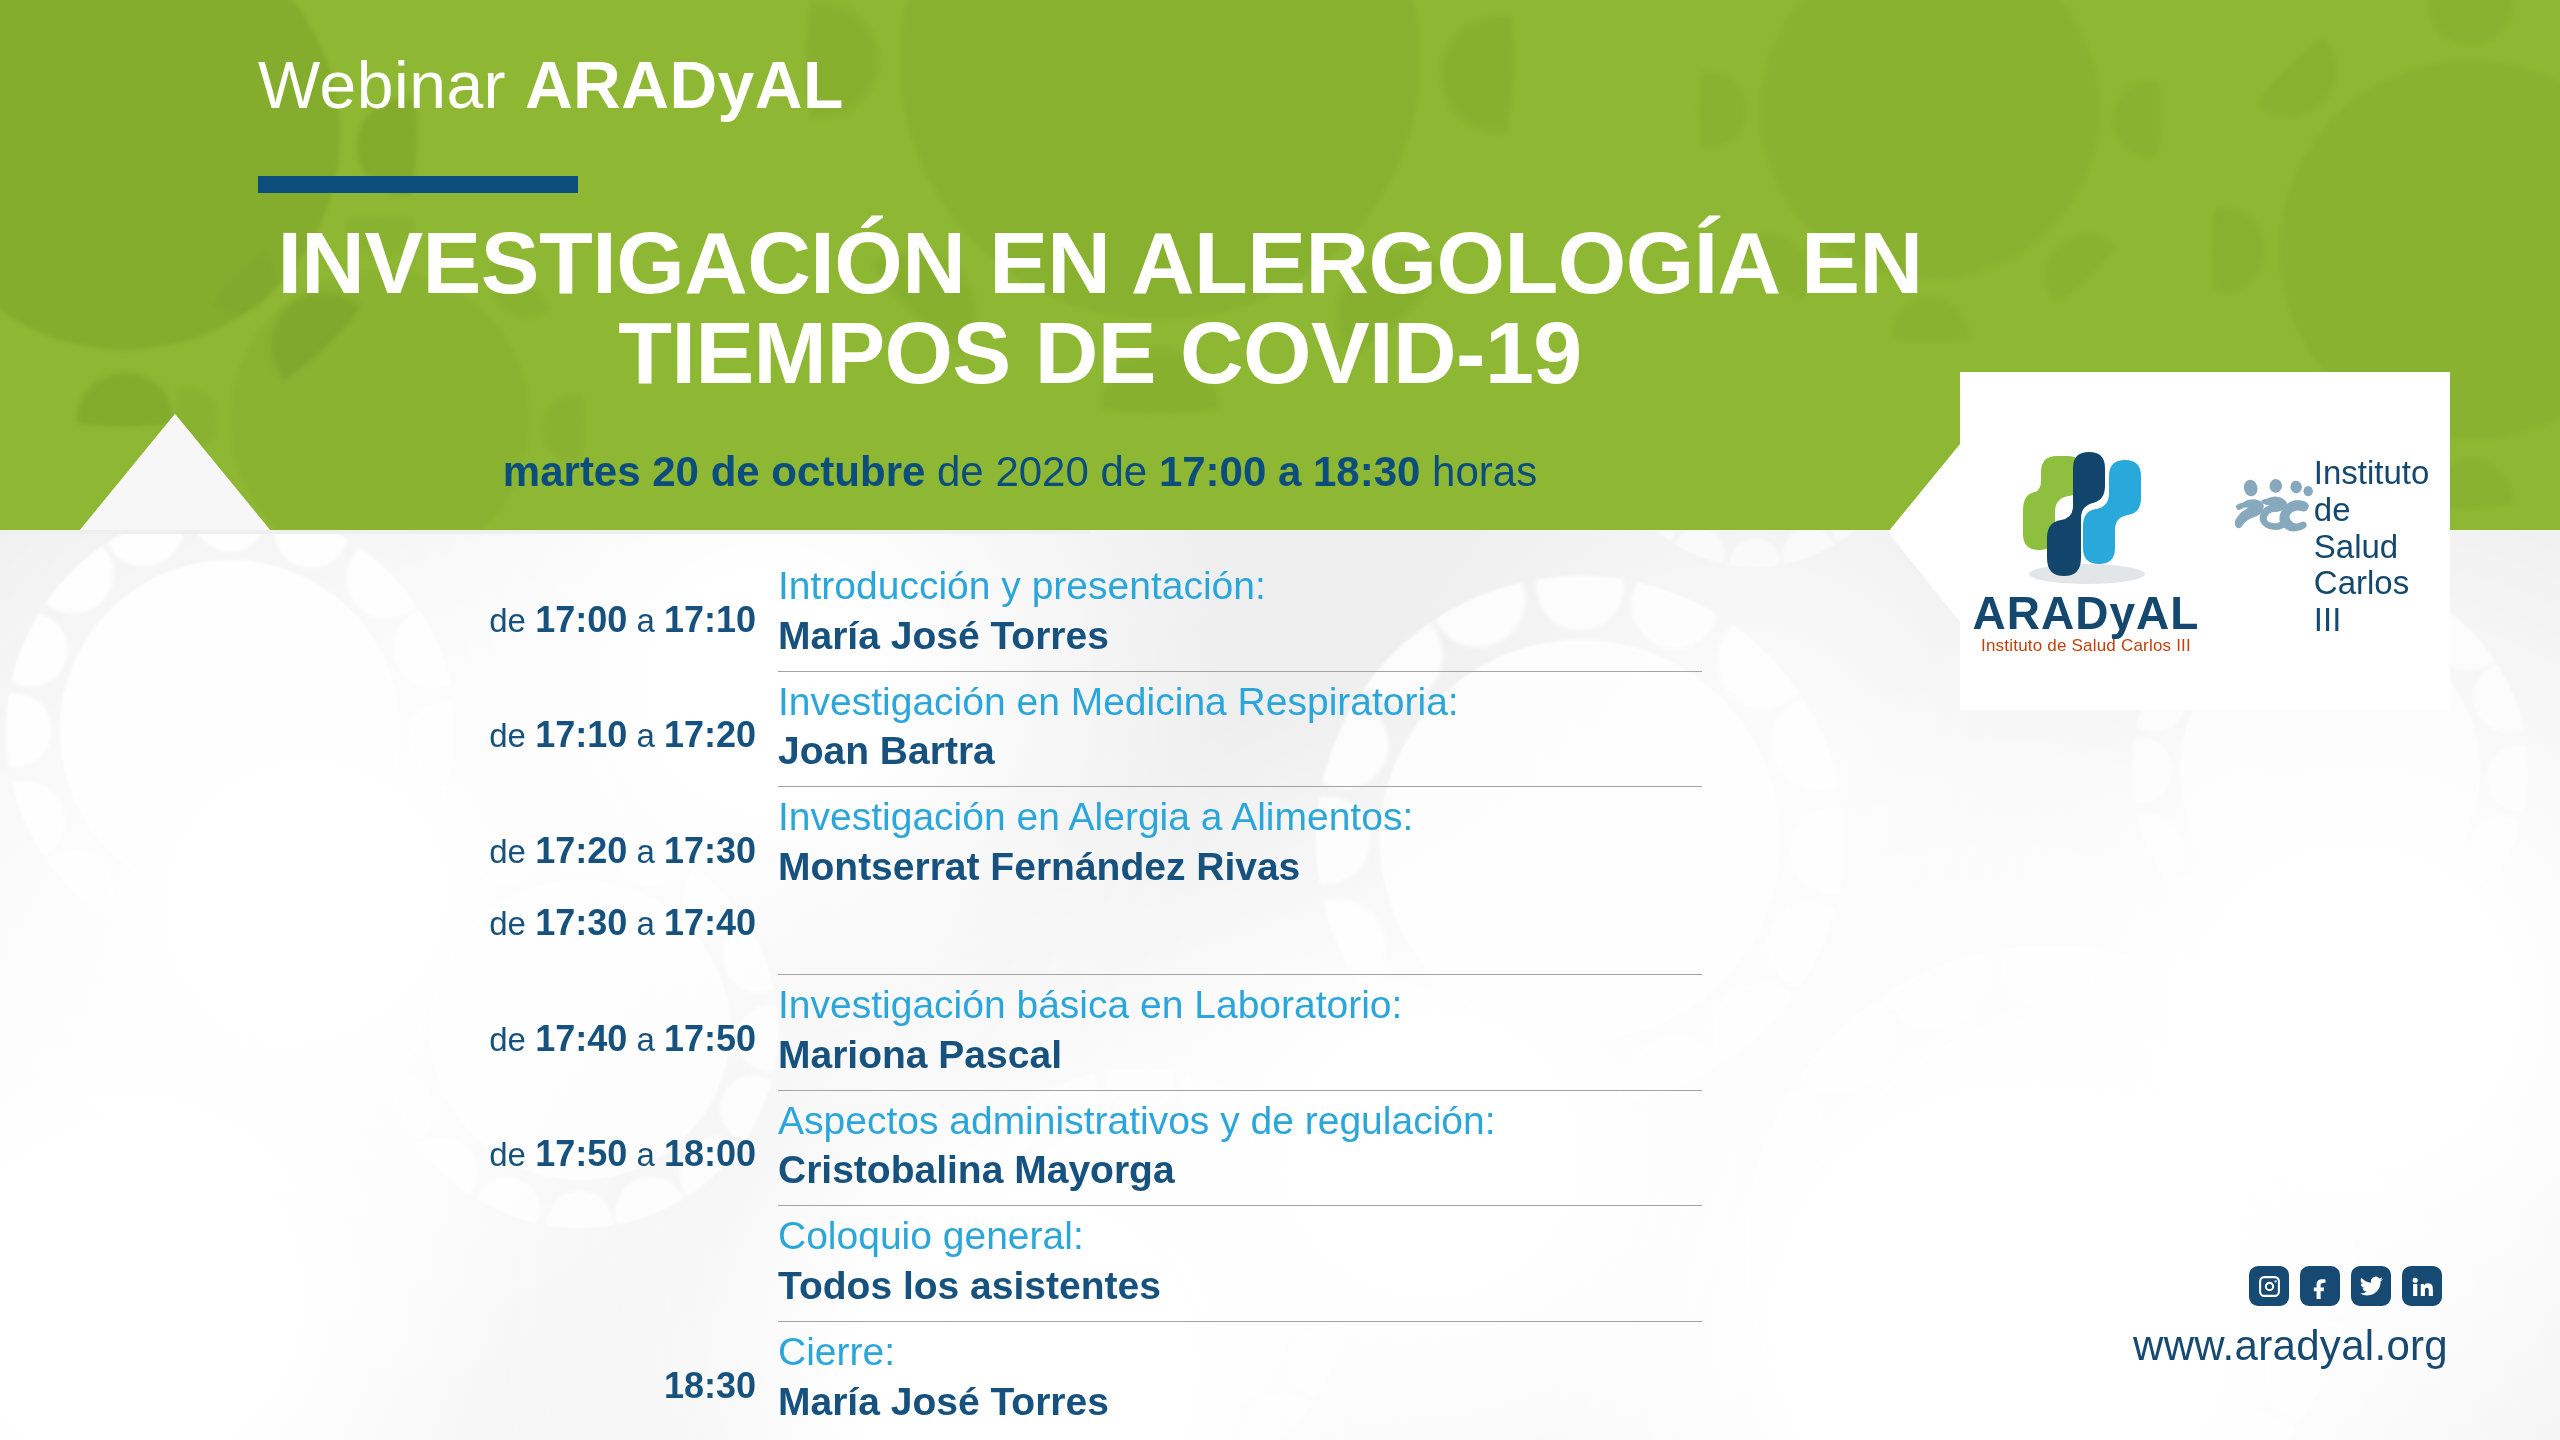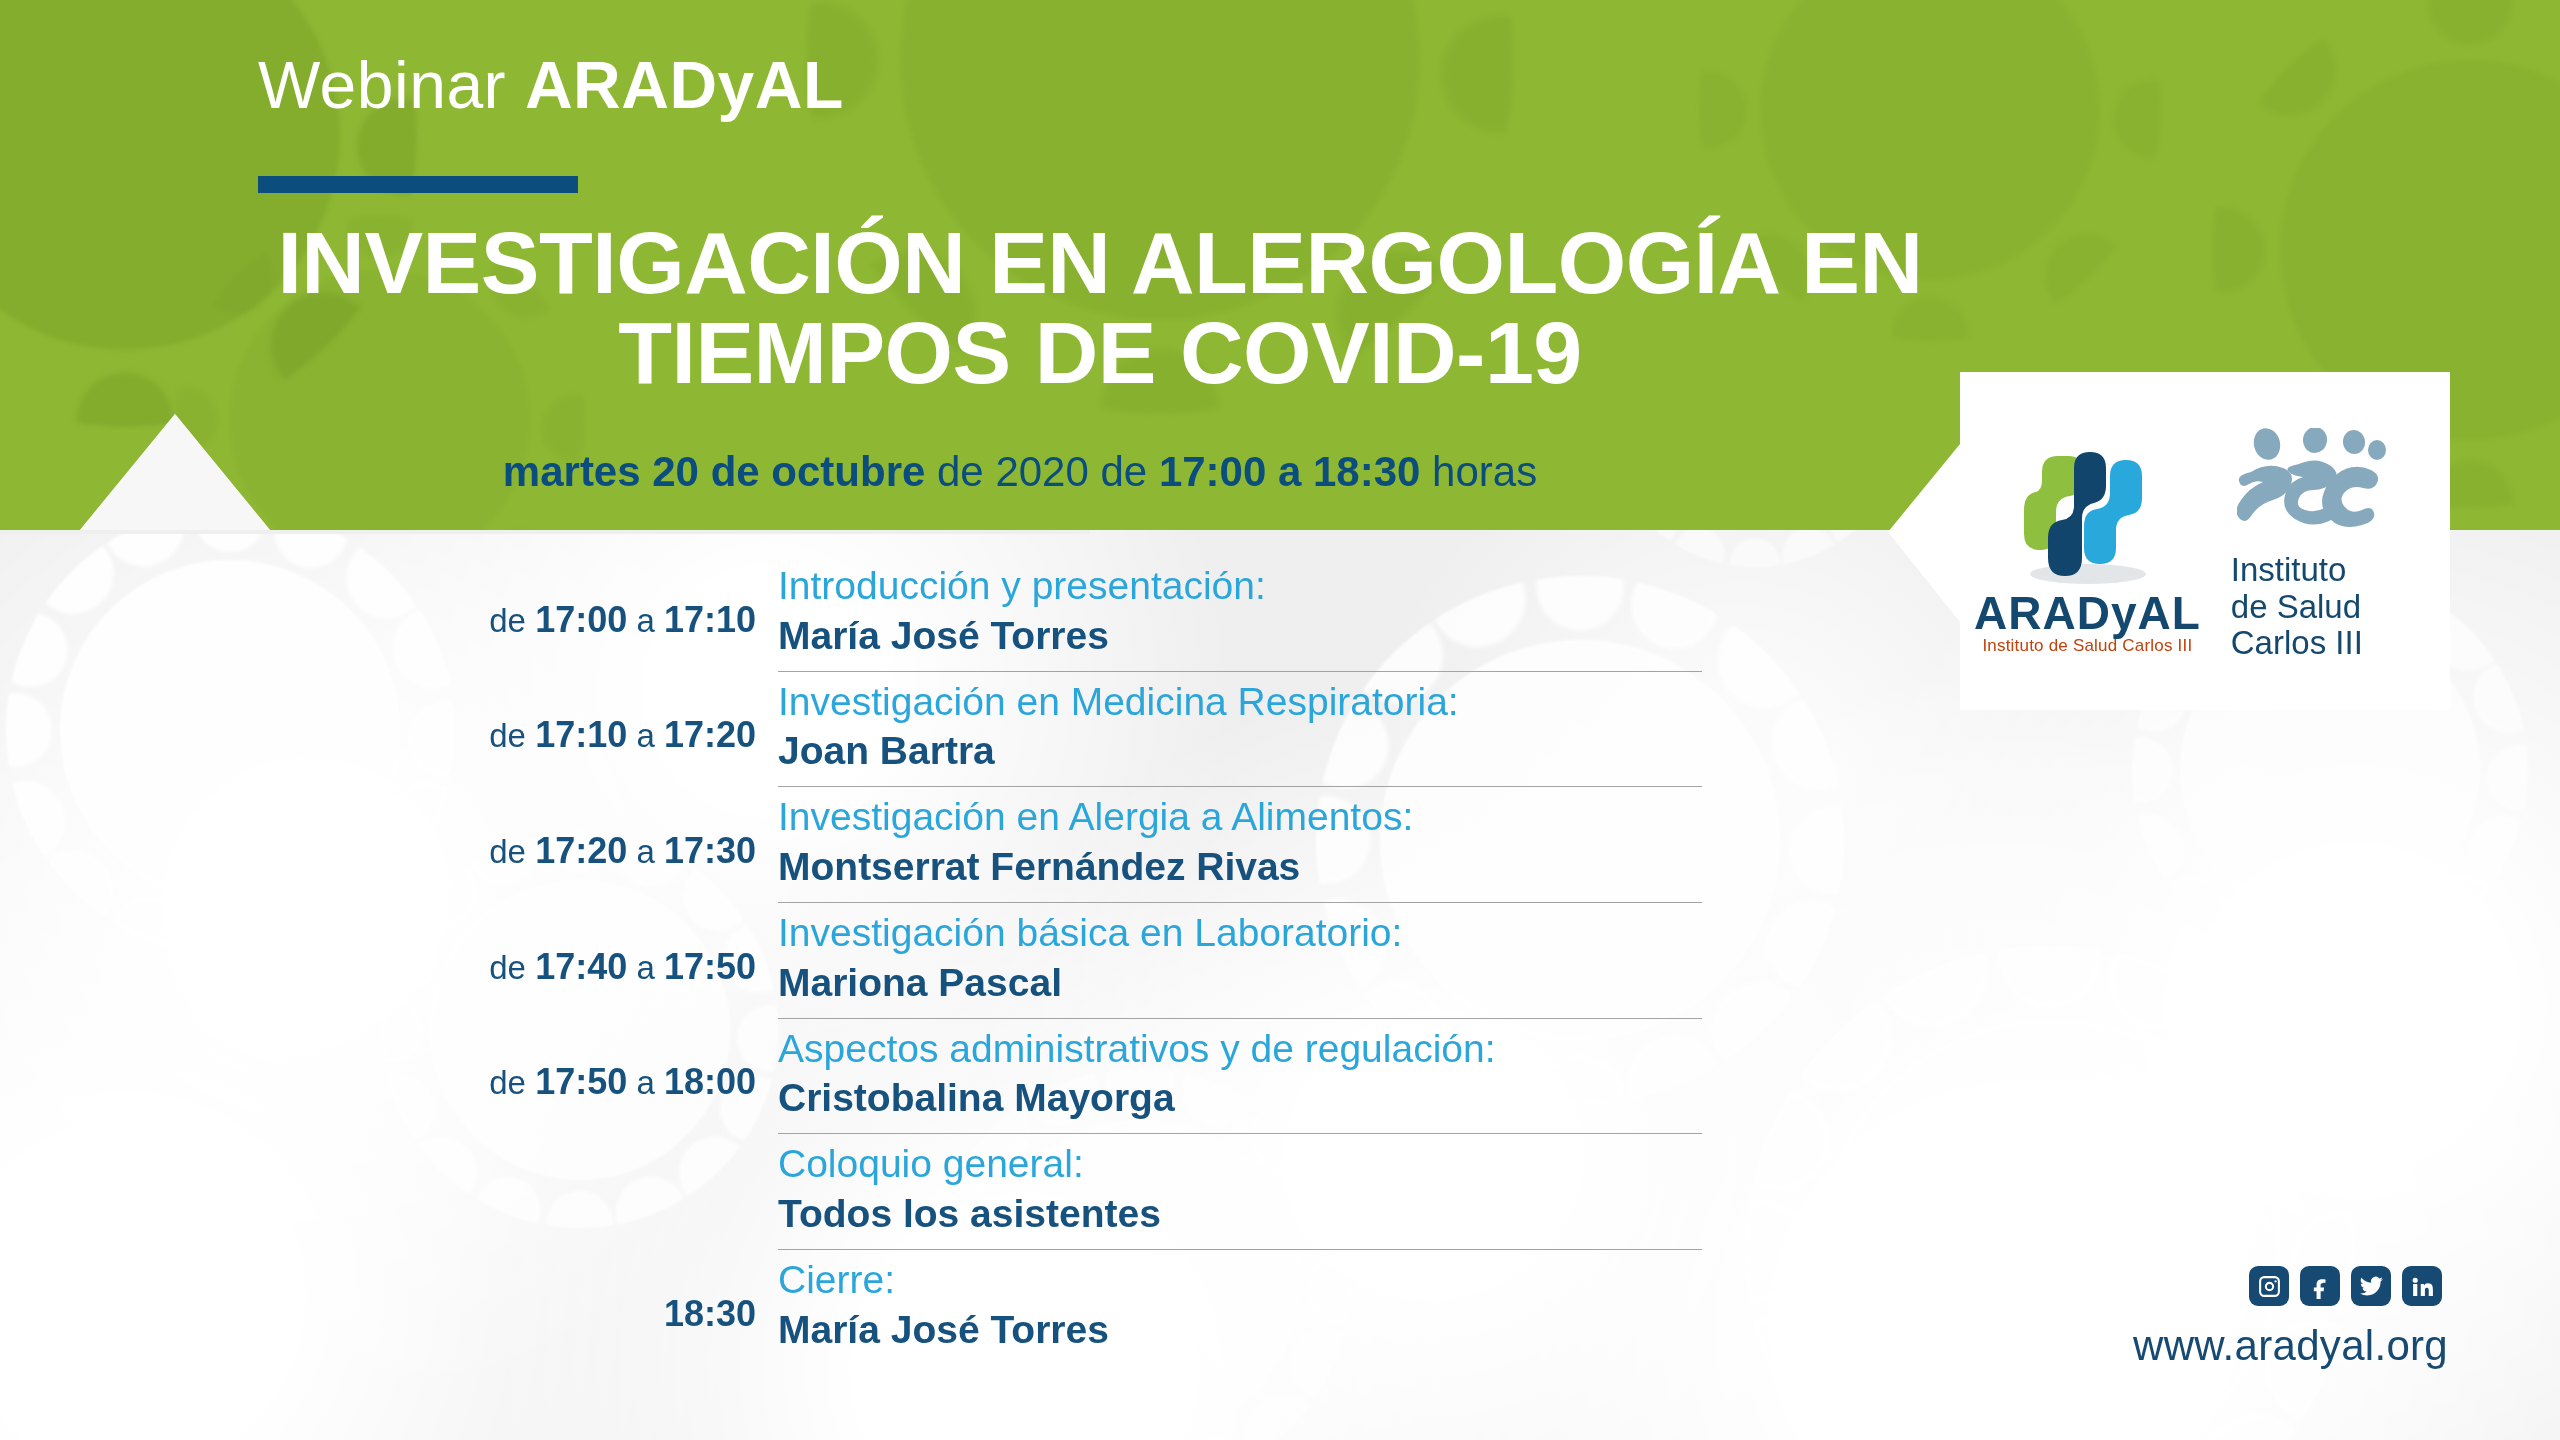--- a/index.html
+++ b/index.html
@@ -155,21 +155,21 @@
   .aradyal-mark{ width:150px; height:160px; }
   .aradyal-word{
     font-size:46px; font-weight:bold; color:#14486e;
     letter-spacing:1px; line-height:1; margin-top:-4px;
     position:relative;
   }
   .aradyal-sub{
     font-size:17px; color:#c2410c; letter-spacing:.2px;
   }
   
-  .isciii{ width:200px; display:flex; flex-direction:column; align-items:flex-start;}
+  .isciii{ width:200px; display:flex; flex-direction:row; align-items:flex-start;}
   .isciii-mark{ width:150px; height:120px; margin-left:6px;}
   .isciii-word{
     font-size:33px; color:#14486e; line-height:1.12; margin-top:4px;
   }
 
   
   .schedule{
     position:absolute; left:0; top:556px;
     width:1760px;
     z-index:5;
@@ -320,20 +320,21 @@
         </div>
       </div>
       <div class="row">
         <div class="time"><span class="n">de </span><span class="b">17:20</span><span class="n"> a </span><span class="b">17:30</span></div>
         <div class="content">
           <div class="topic">Investigación en Alergia a Alimentos:</div>
           <div class="speaker">Montserrat Fernández Rivas</div>
         </div>
       </div>
       <div class="row">
+        <div class="time"><span class="n">de </span><span class="b">17:30</span><span class="n"> a </span><span class="b">17:40</span></div>
       </div>
       <div class="row">
         <div class="time"><span class="n">de </span><span class="b">17:40</span><span class="n"> a </span><span class="b">17:50</span></div>
         <div class="content">
           <div class="topic">Investigación básica en Laboratorio:</div>
           <div class="speaker">Mariona Pascal</div>
         </div>
       </div>
       <div class="row">
         <div class="time"><span class="n">de </span><span class="b">17:50</span><span class="n"> a </span><span class="b">18:00</span></div>

